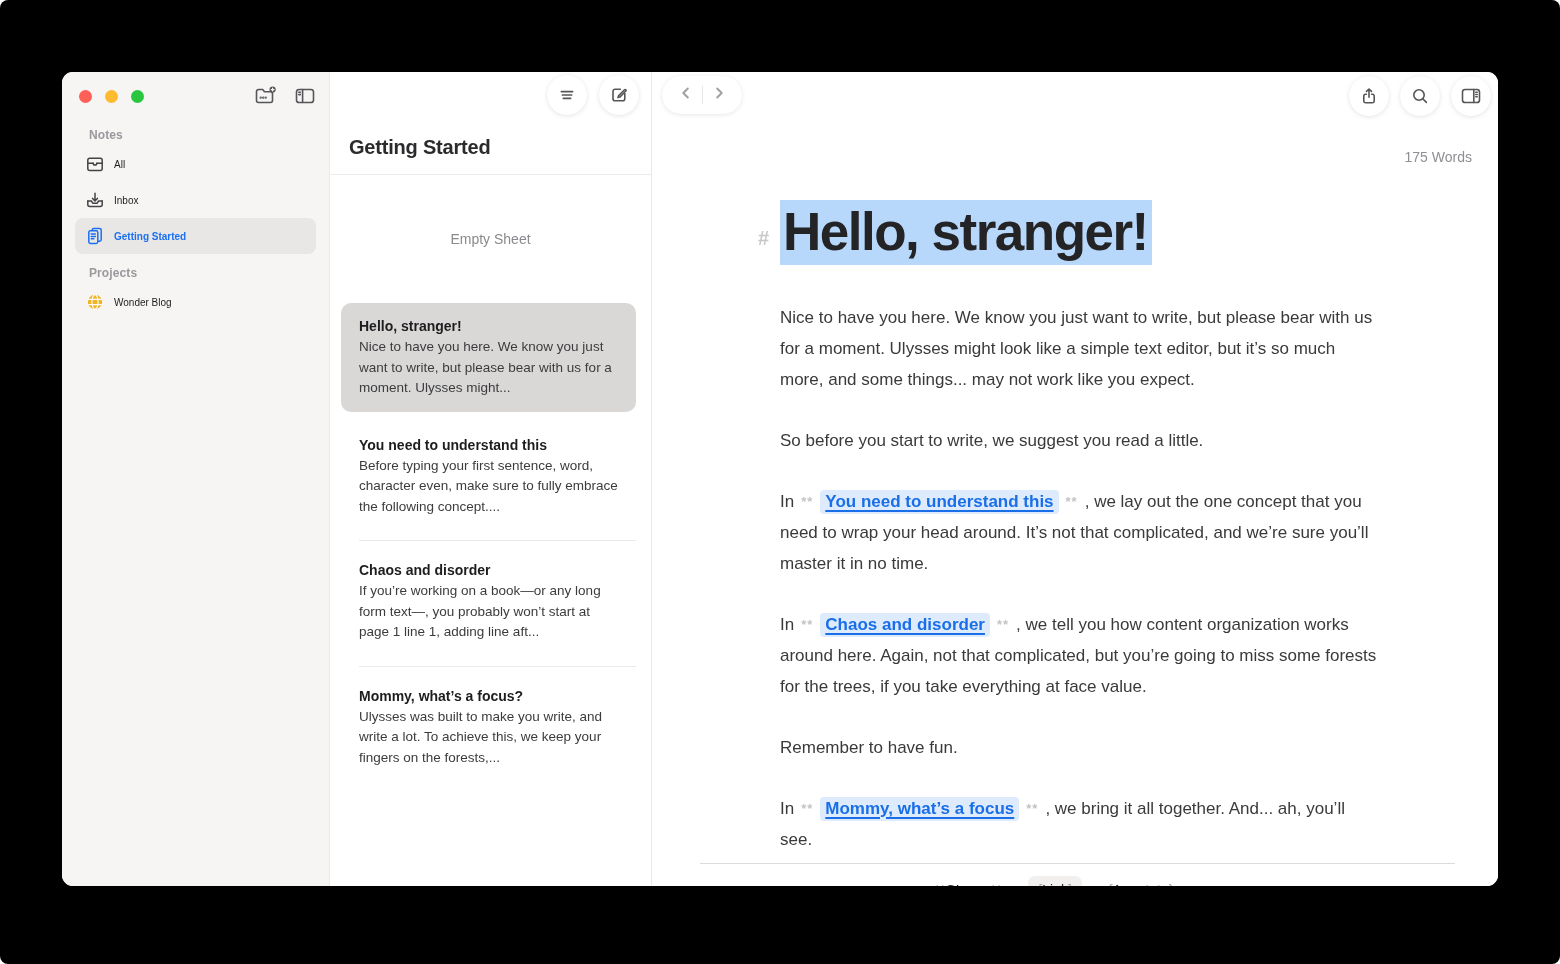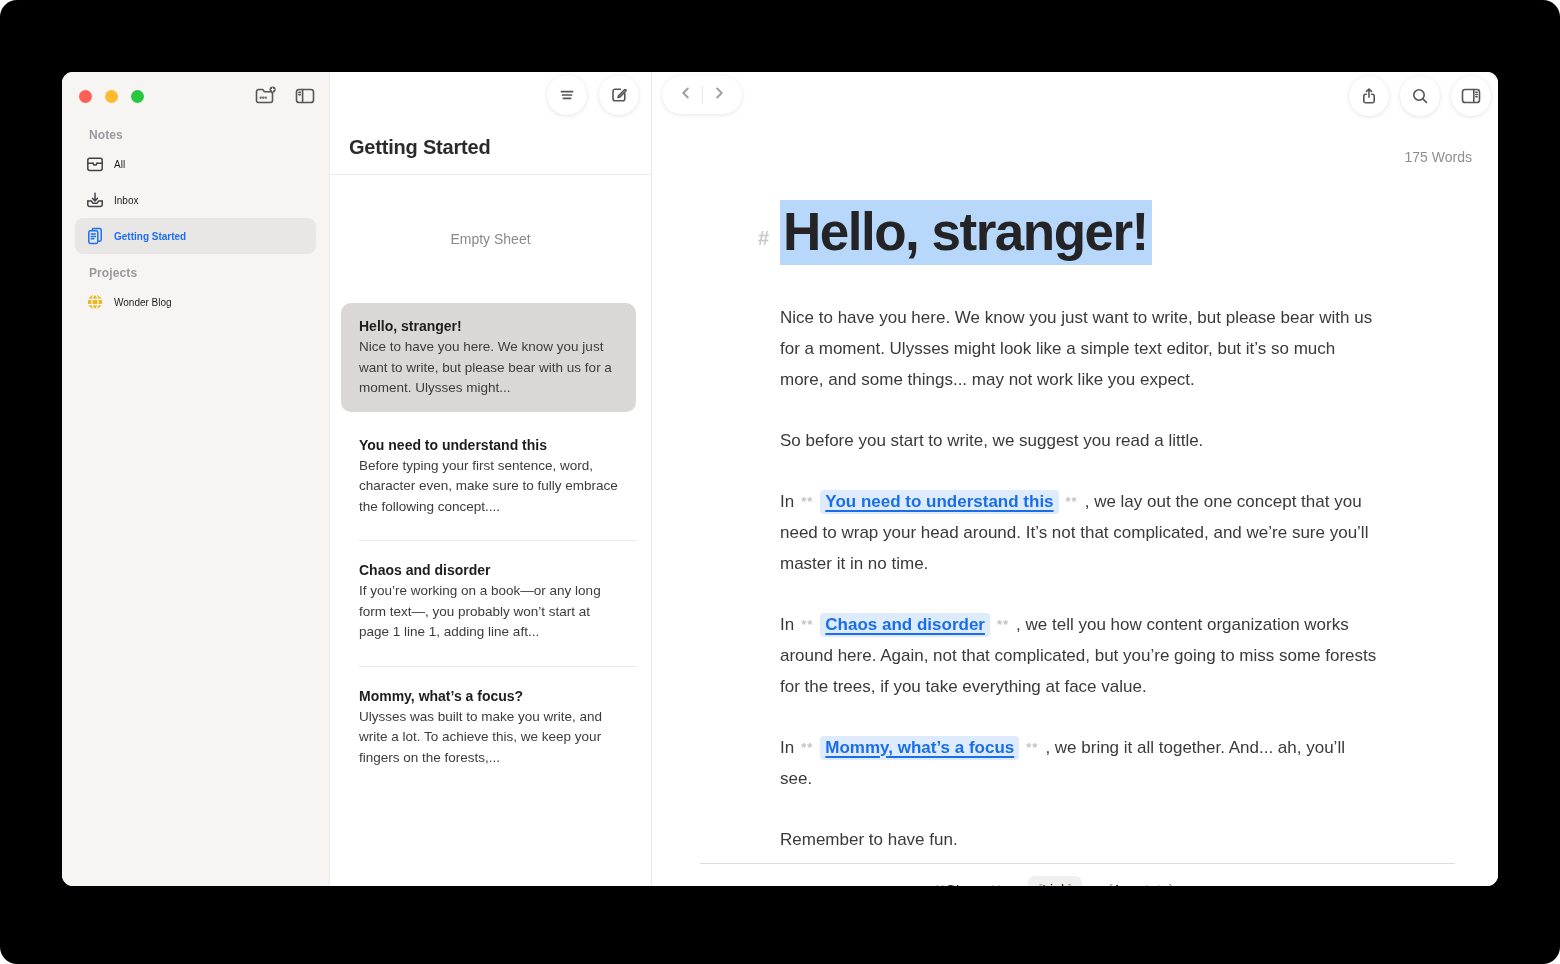--- a/index.html
+++ b/index.html
@@ -1,18 +1,18 @@
 <!DOCTYPE html>
 <html><head>
 <meta charset="utf-8">
 <style>
   * { margin:0; padding:0; box-sizing:border-box; }
   html,body { background:#fff; }
   body { font-family:"Liberation Sans","DejaVu Sans",sans-serif; -webkit-font-smoothing:antialiased; }
-  .stage { position:relative; width:1560px; height:964px; background:#000; border-radius:17px; overflow:hidden; }
+  .stage { position:relative; width:1560px; height:964px; background:#000; border-radius:8px; overflow:hidden; }
 
   .window { position:absolute; left:62px; top:72px; width:1436px; height:814px;
             background:#fff; border-radius:11px; overflow:hidden; display:flex;
             box-shadow:0 18px 60px rgba(0,0,0,.55); }
 
   
   .sidebar { width:268px; background:#f6f5f4; border-right:1px solid #ebeae9; flex:none; }
   .sb-top { display:flex; align-items:center; height:48px; padding:0 13px 0 17px; }
   .traffic { display:flex; gap:13px; align-items:center; }
   .light { width:13px; height:13px; border-radius:50%; }
@@ -267,23 +267,23 @@
           <h1 class="doc-h1"><span class="h-select">Hello, stranger!</span></h1>
         </div>
 
         <p class="para first">Nice to have you here. We know you just want to write, but please bear with us for a moment. Ulysses might look like a simple text editor, but it’s so much more, and some things... may not work like you expect.</p>
         <p class="para">So before you start to write, we suggest you read a little.</p>
 
         <p class="para"><span>In</span><span class="mk">**</span><a class="doclink">You need to understand this</a><span class="mk">**</span><span>, we lay out the one concept that you need to wrap your head around. It’s not that complicated, and we’re sure you’ll master it in no time.</span></p>
 
         <p class="para"><span>In</span><span class="mk">**</span><a class="doclink">Chaos and disorder</a><span class="mk">**</span><span>, we tell you how content organization works around here. Again, not that complicated, but you’re going to miss some forests for the trees, if you take everything at face value.</span></p>
 
+        <p class="para">Remember to have fun.</p>
+
         <p class="para"><span>In</span><span class="mk">**</span><a class="doclink">Mommy, what’s a focus</a><span class="mk">**</span><span>, we bring it all together. And... ah, you’ll see.</span></p>
-
-        <p class="para">Remember to have fun.</p>
 
         <div class="ed-hr"></div>
 
         <div class="ed-toolbar">
           <span><span class="tb-mk">**</span><span class="tb-strong-lbl">Strong</span><span class="tb-mk">**</span></span>
           <span class="tb-link-btn"><span class="tb-br">[</span><span>Link</span><span class="tb-br">]</span></span>
           <span><span class="tb-br">{</span><span>Annotate</span><span class="tb-br">}</span></span>
           <span class="tb-more">···</span>
         </div>
       </div>

